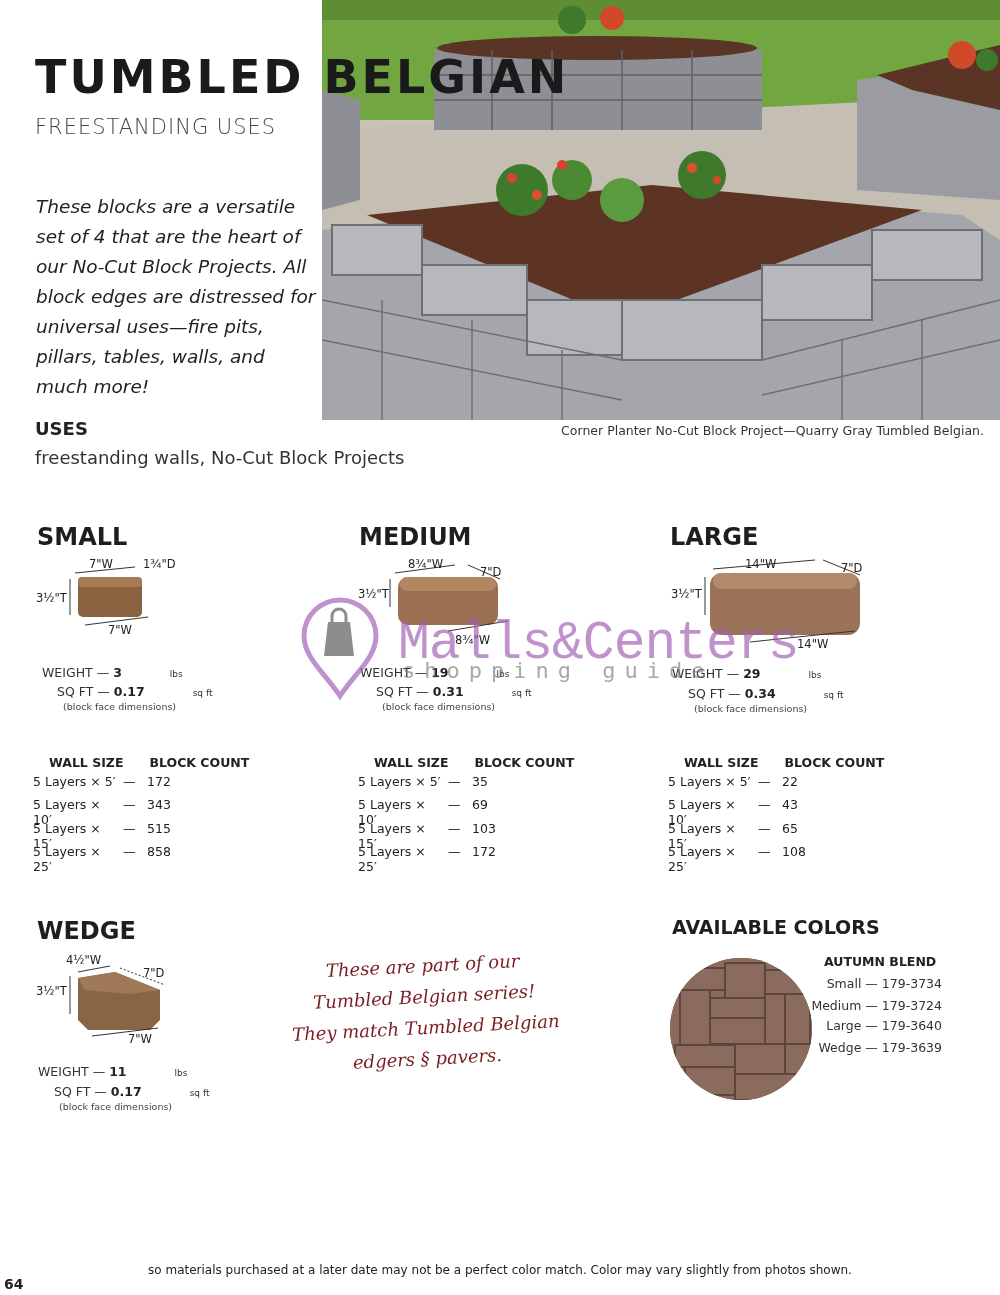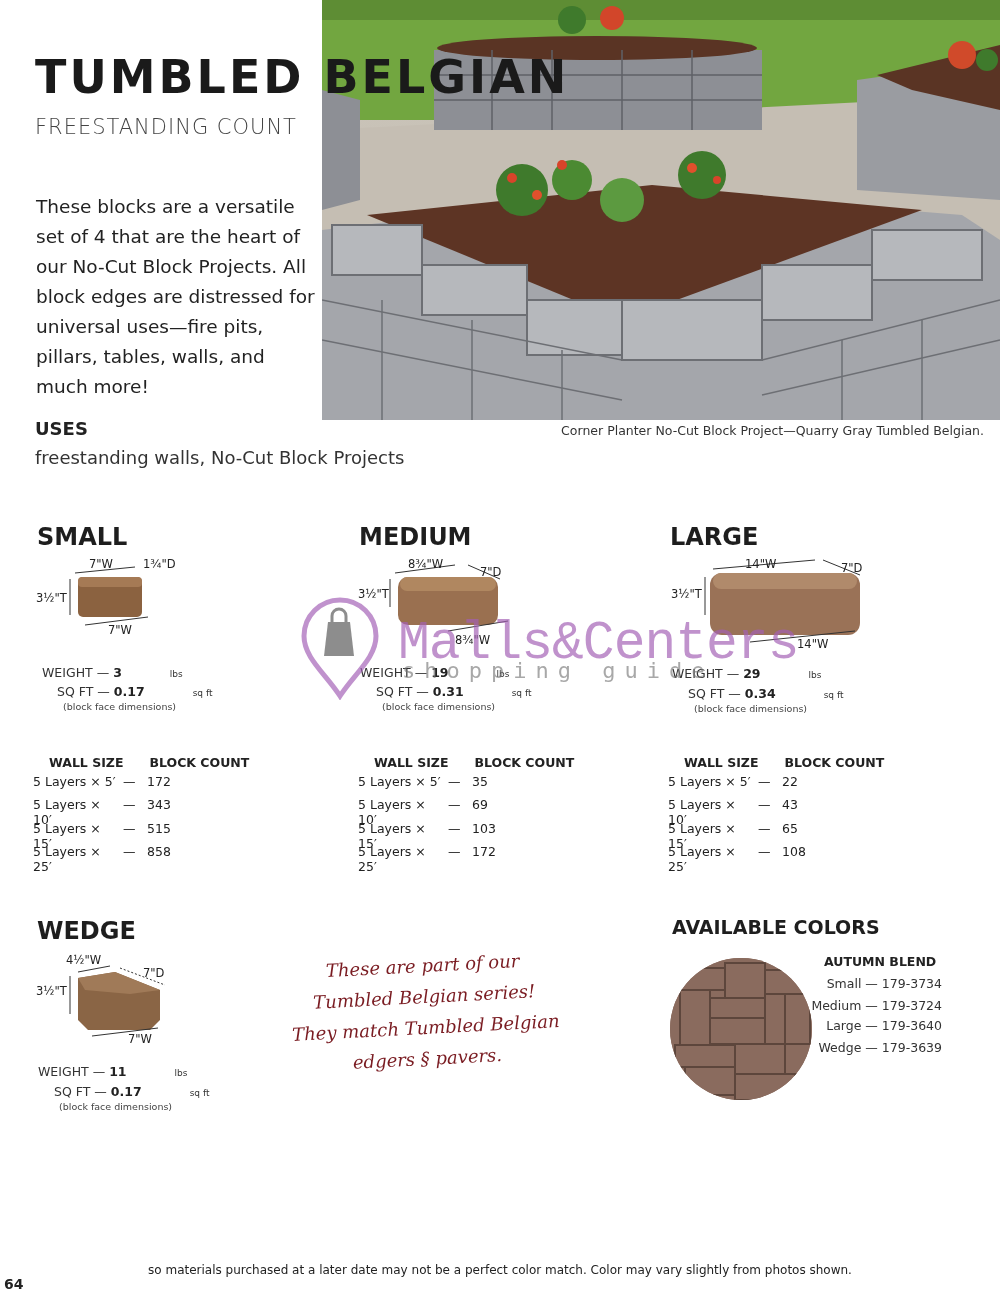--- a/index.html
+++ b/index.html
@@ -11,21 +11,21 @@
   .photo { left: 322px; top: 0; width: 678px; height: 420px; overflow: hidden;
            background: linear-gradient(180deg, #6fa23c 0%, #7db44a 18%, #c9c3b8 26%, #bdb6ab 100%); }
   .photo svg { display: block; }
 
   .title { left: 35px; top: 54px; font-size: 46px; font-weight: 700; letter-spacing: 3px;
            color: #1a1a1a; white-space: nowrap; z-index: 3; line-height: 1;
            font-family: "DejaVu Sans", sans-serif; }
   .subtitle { left: 35px; top: 115px; font-size: 21px; letter-spacing: 1px; color: #444;
               font-family: "DejaVu Sans", sans-serif; font-weight: 300; }
   .intro { left: 36px; top: 192px; width: 285px; font-size: 18.5px; line-height: 30px;
-           color: #222; font-family: "DejaVu Sans", sans-serif; }
+           color: #222; font-family: "DejaVu Sans", sans-serif; font-style: italic; }
 
   .uses-h { left: 35px; top: 418px; font-size: 18px; font-weight: 700; color: #222;
             font-family: "DejaVu Sans", sans-serif; }
   .uses-t { left: 35px; top: 447px; font-size: 18px; color: #333;
             font-family: "DejaVu Sans", sans-serif; }
   .caption { right: 16px; top: 423px; font-size: 12.5px; color: #333;
              font-family: "DejaVu Sans", sans-serif; }
 
   
   .prod-h { font-size: 24px; font-weight: 700; color: #1e1e1e; font-family: "DejaVu Sans", sans-serif; }
@@ -122,21 +122,21 @@
       <circle cx="190" cy="178" r="5" fill="#d8442a"></circle>
         <circle cx="215" cy="195" r="5" fill="#e0502c"></circle>
       <circle cx="240" cy="165" r="5" fill="#d8442a"></circle>
         <circle cx="370" cy="168" r="5" fill="#e0502c"></circle>
       <circle cx="395" cy="180" r="4" fill="#d8442a"></circle>
     </g>
   </svg>
 </div>
 
 <div class="abs title">TUMBLED BELGIAN</div>
-<div class="abs subtitle">FREESTANDING COUNT</div>
+<div class="abs subtitle">FREESTANDING USES</div>
 <div class="abs intro">These blocks are a versatile set of 4 that are the heart of our No-Cut Block Projects. All block edges are distressed for universal uses—fire pits, pillars, tables, walls, and much more!</div>
 
 <div class="abs uses-h">USES</div>
 <div class="abs uses-t">freestanding walls, No-Cut Block Projects</div>
 <div class="abs caption">Corner Planter No-Cut Block Project—Quarry Gray Tumbled Belgian.</div>
 
 <div class="abs prod-h" style="left:37px;top:523px;">SMALL</div>
 <div class="abs" style="left:30px;top:555px;width:160px;height:85px;">
   <svg width="160" height="85">
     <rect x="48" y="22" width="64" height="40" rx="5" fill="#8b6240"></rect>

